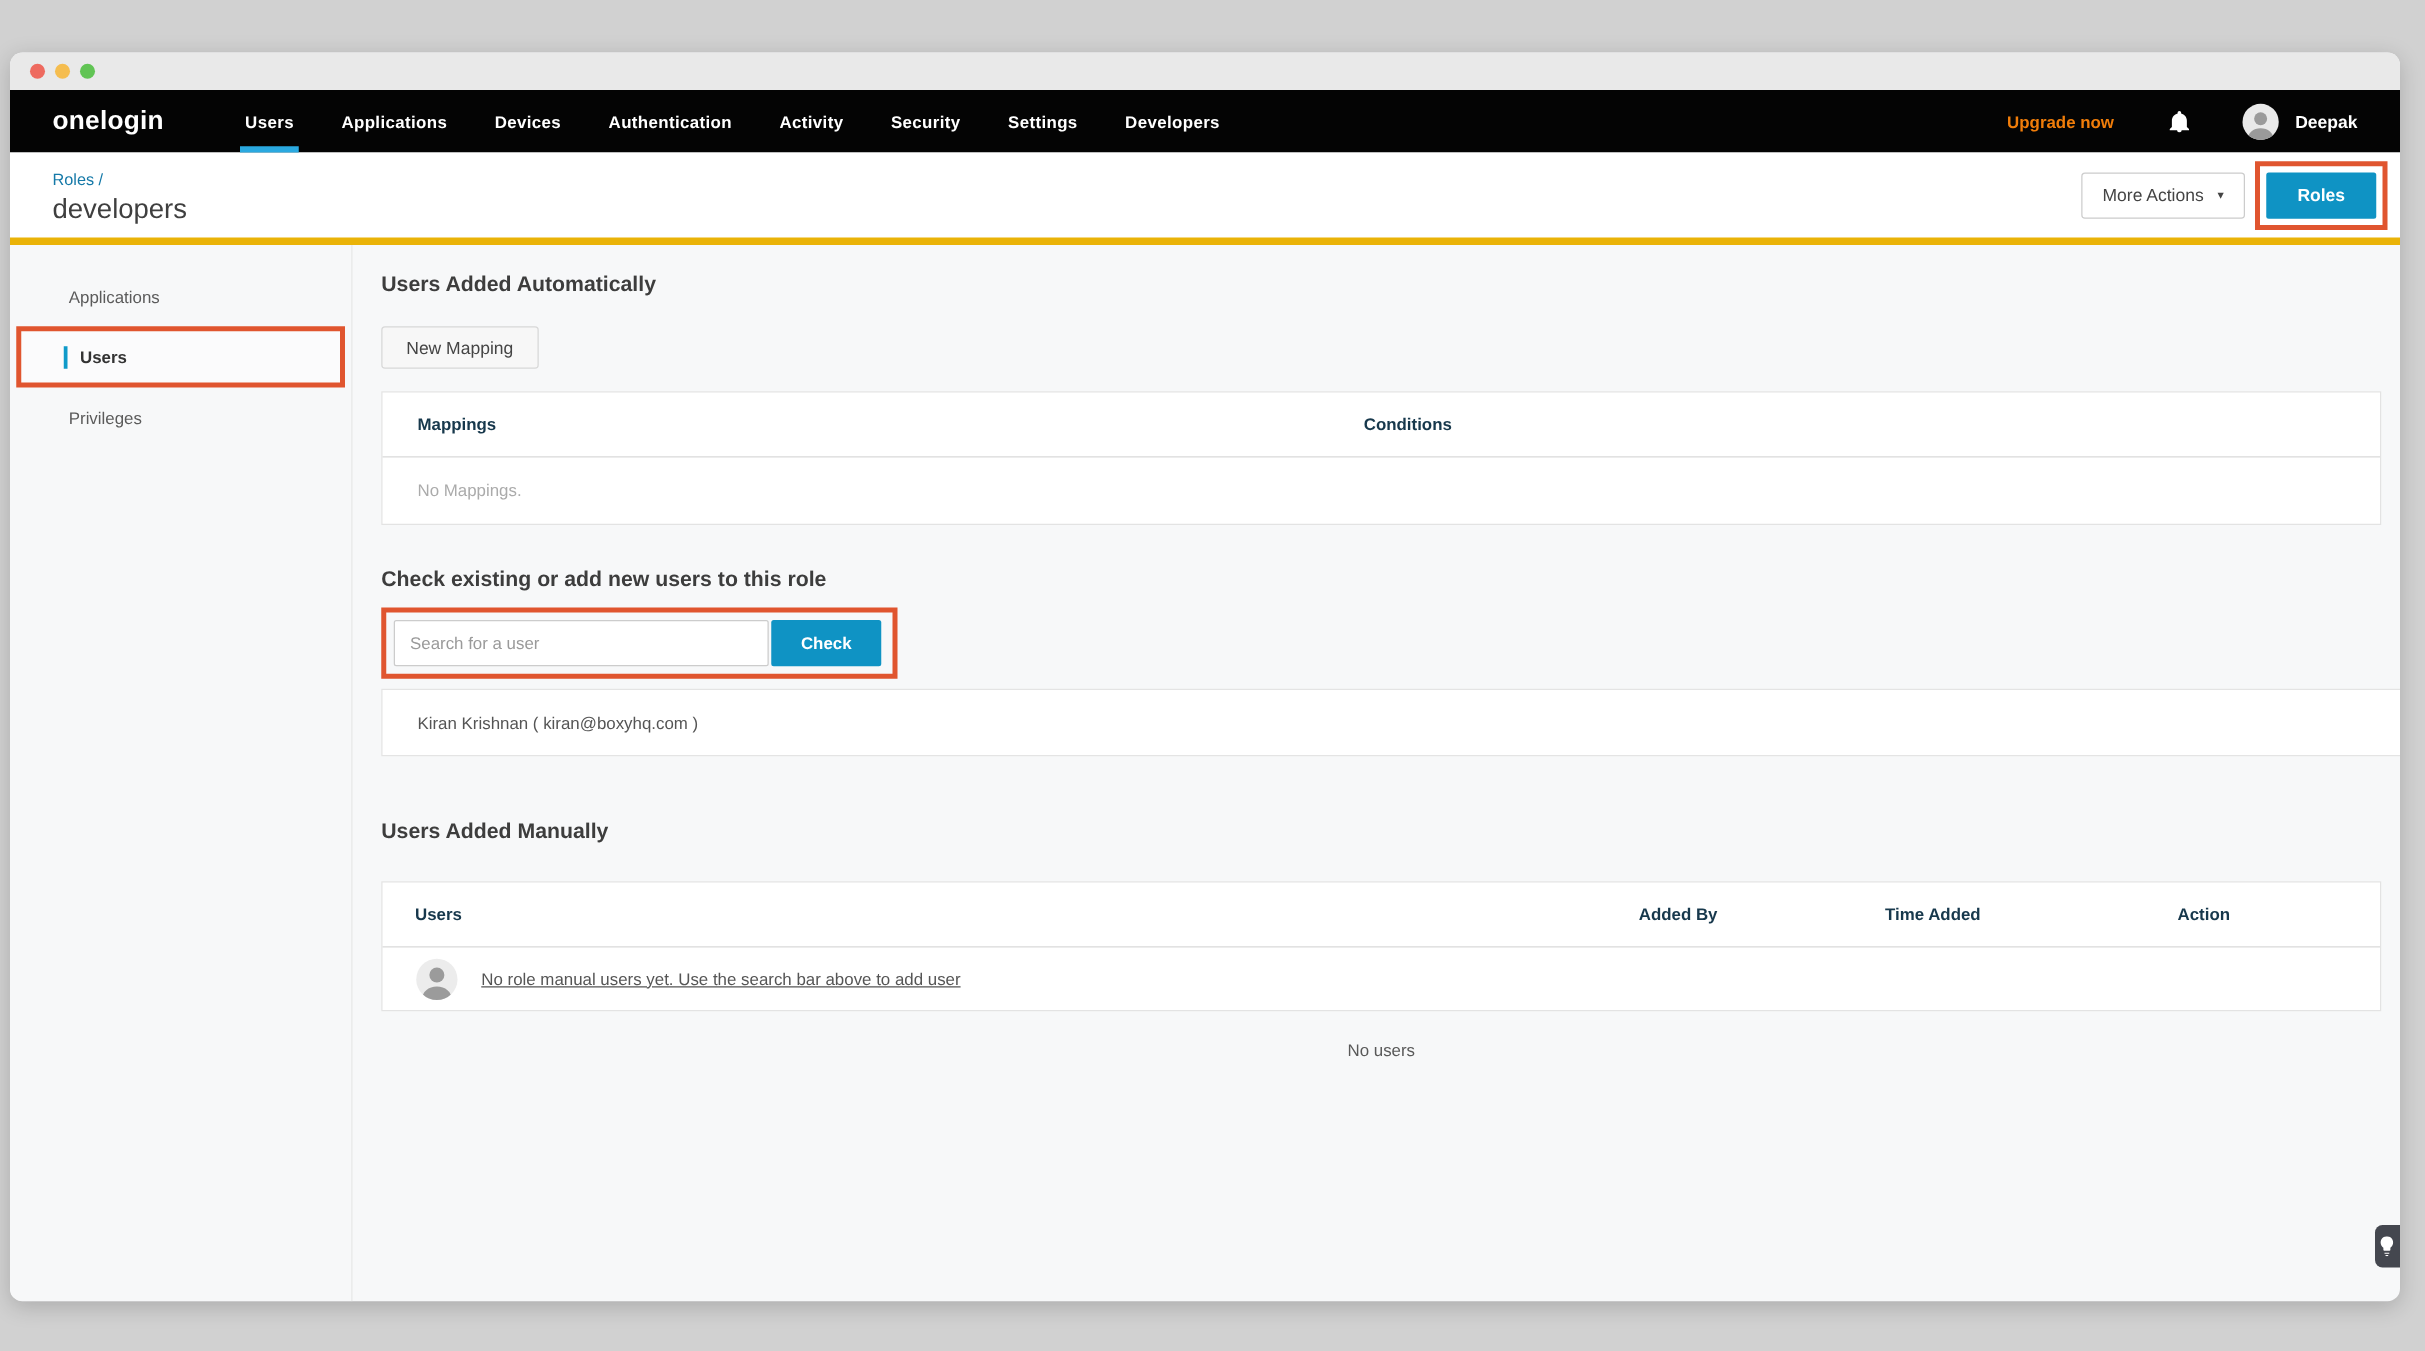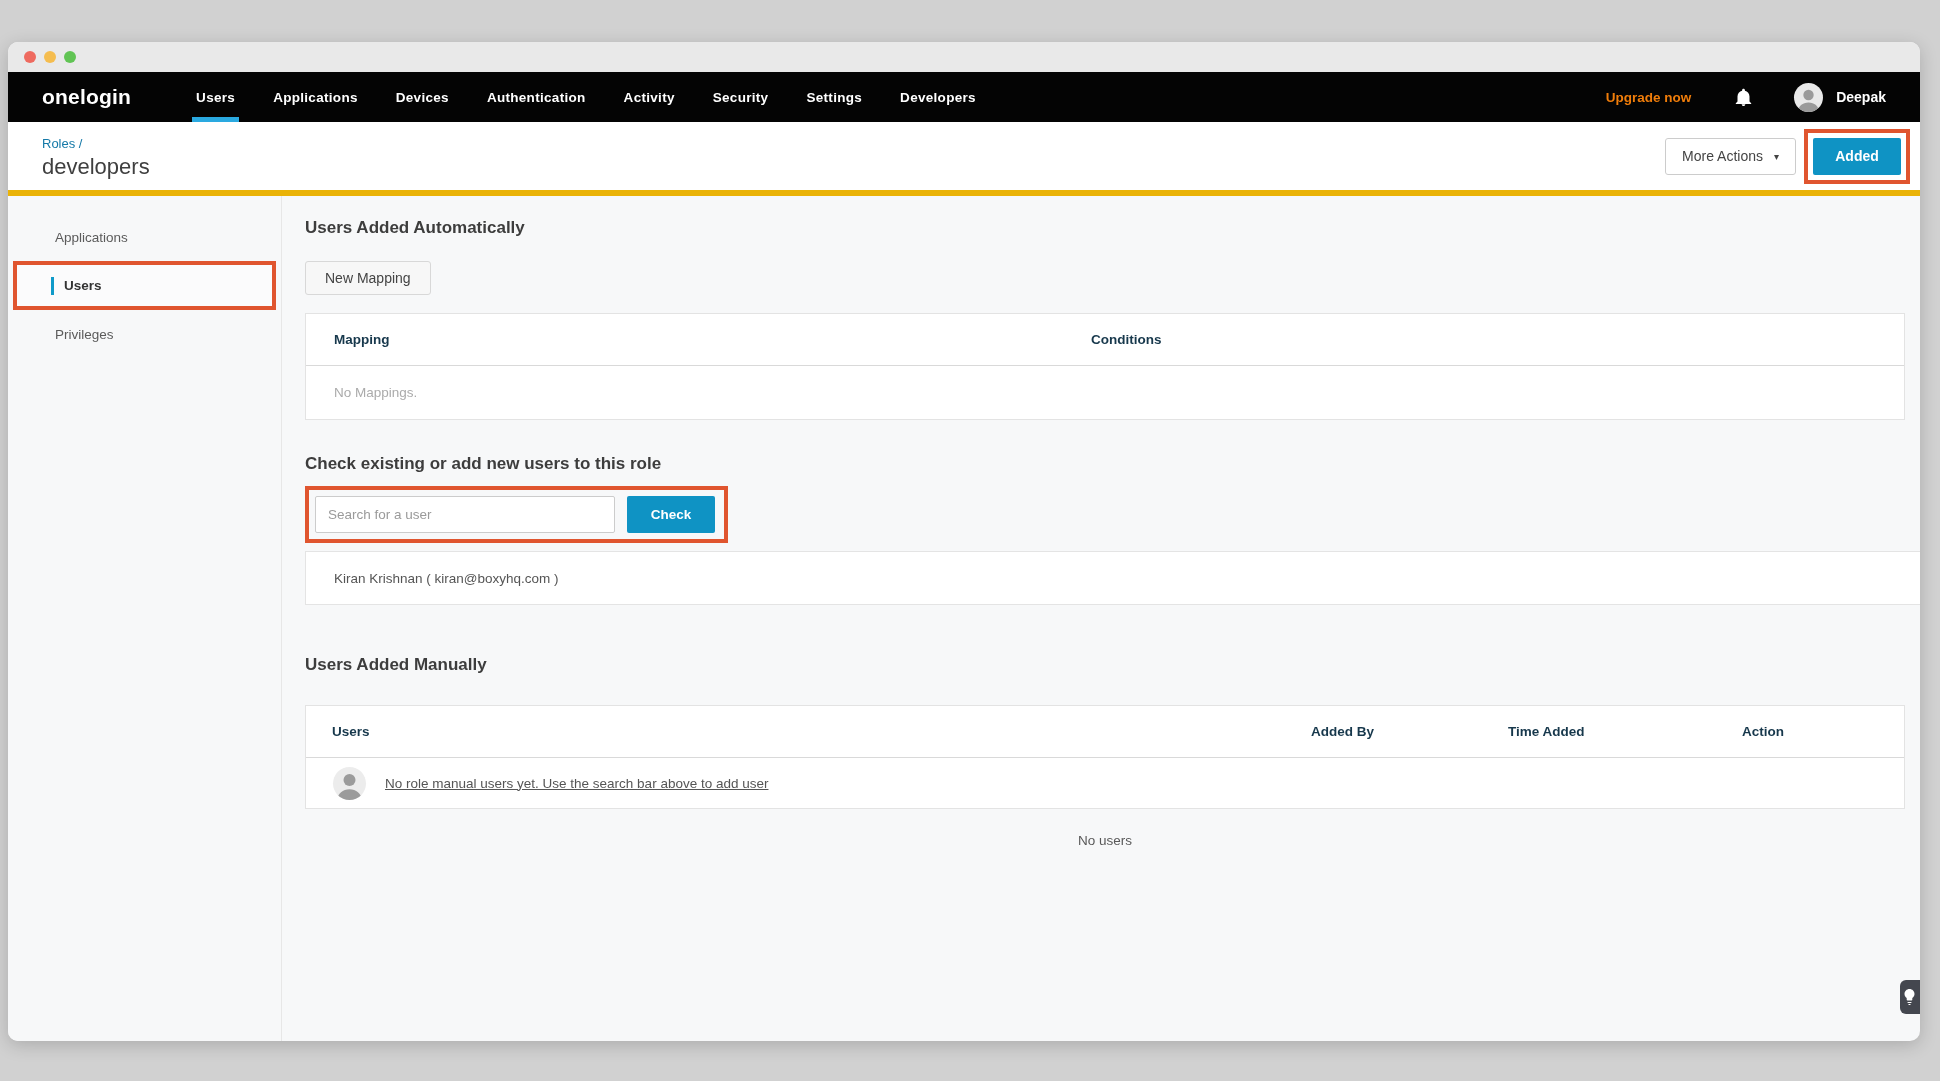--- a/index.html
+++ b/index.html
@@ -95,21 +95,21 @@
   .muted { color:#ababab; font-size:13.5px; }
 
   .check-title { margin-top:34px; }
   .annot-search { margin-top:12px; display:inline-flex; align-items:center; padding:6px 9px 6px 6px; }
   .search-input {
     width:300px; height:37px; border:1px solid #ccc; border-radius:2px; padding:0 12px;
     font-size:13.5px; color:#15803d; font-family:inherit; background:#fff;
   }
   .search-input::placeholder { color:#9a9a9a; }
   .btn-check {
-    width:88px; height:37px; margin-left:12px; background:#0f93c4; color:#fff; border:none; border-radius:2px;
+    width:88px; height:37px; margin-left:2px; background:#0f93c4; color:#fff; border:none; border-radius:2px;
     font-size:13.5px; font-weight:700; cursor:pointer; font-family:inherit;
   }
   .result-zone { margin-top:8px; display:flex; align-items:center; }
   .result-row {
     width:1702px; height:54px; background:#fff; border:1px solid #e4e4e4;
     display:flex; align-items:center; padding-left:28px; font-size:13.5px; color:#555;
   }
   .annot-add { margin-left:40px; background:#fff; width:110px; height:50px; display:flex; align-items:center; justify-content:center; }
   .add-link { color:#1579a8; font-size:13.5px; text-decoration:none; cursor:pointer; }
 
@@ -177,21 +177,21 @@
       <div class="crumb-block">
         <a class="breadcrumb">Roles /</a>
         <h1 class="page-title">developers</h1>
       </div>
       <div class="header-actions">
         <button class="btn-more">
           <span>More Actions</span>
           <span class="caret">▾</span>
         </button>
         <div class="annot annot-save">
-          <button class="btn-save">Added</button>
+          <button class="btn-save">Roles</button>
         </div>
       </div>
     </div>
 
     <div class="content">
 
       <aside class="sidebar">
         <div class="side-item">Applications</div>
         <div class="annot annot-users">
           <div class="side-item">
@@ -202,21 +202,21 @@
         <div class="side-item">Privileges</div>
       </aside>
 
       <main class="main">
 
         <h2 class="section-title">Users Added Automatically</h2>
         <button class="btn-new-mapping">New Mapping</button>
 
         <div class="table mappings-table">
           <div class="thead">
-            <span class="th">Mapping</span>
+            <span class="th">Mappings</span>
             <span class="th">Conditions</span>
           </div>
           <div class="trow">
             <span class="muted">No Mappings.</span>
           </div>
         </div>
 
         <h2 class="section-title check-title">Check existing or add new users to this role</h2>
 
         <div class="annot annot-search">

